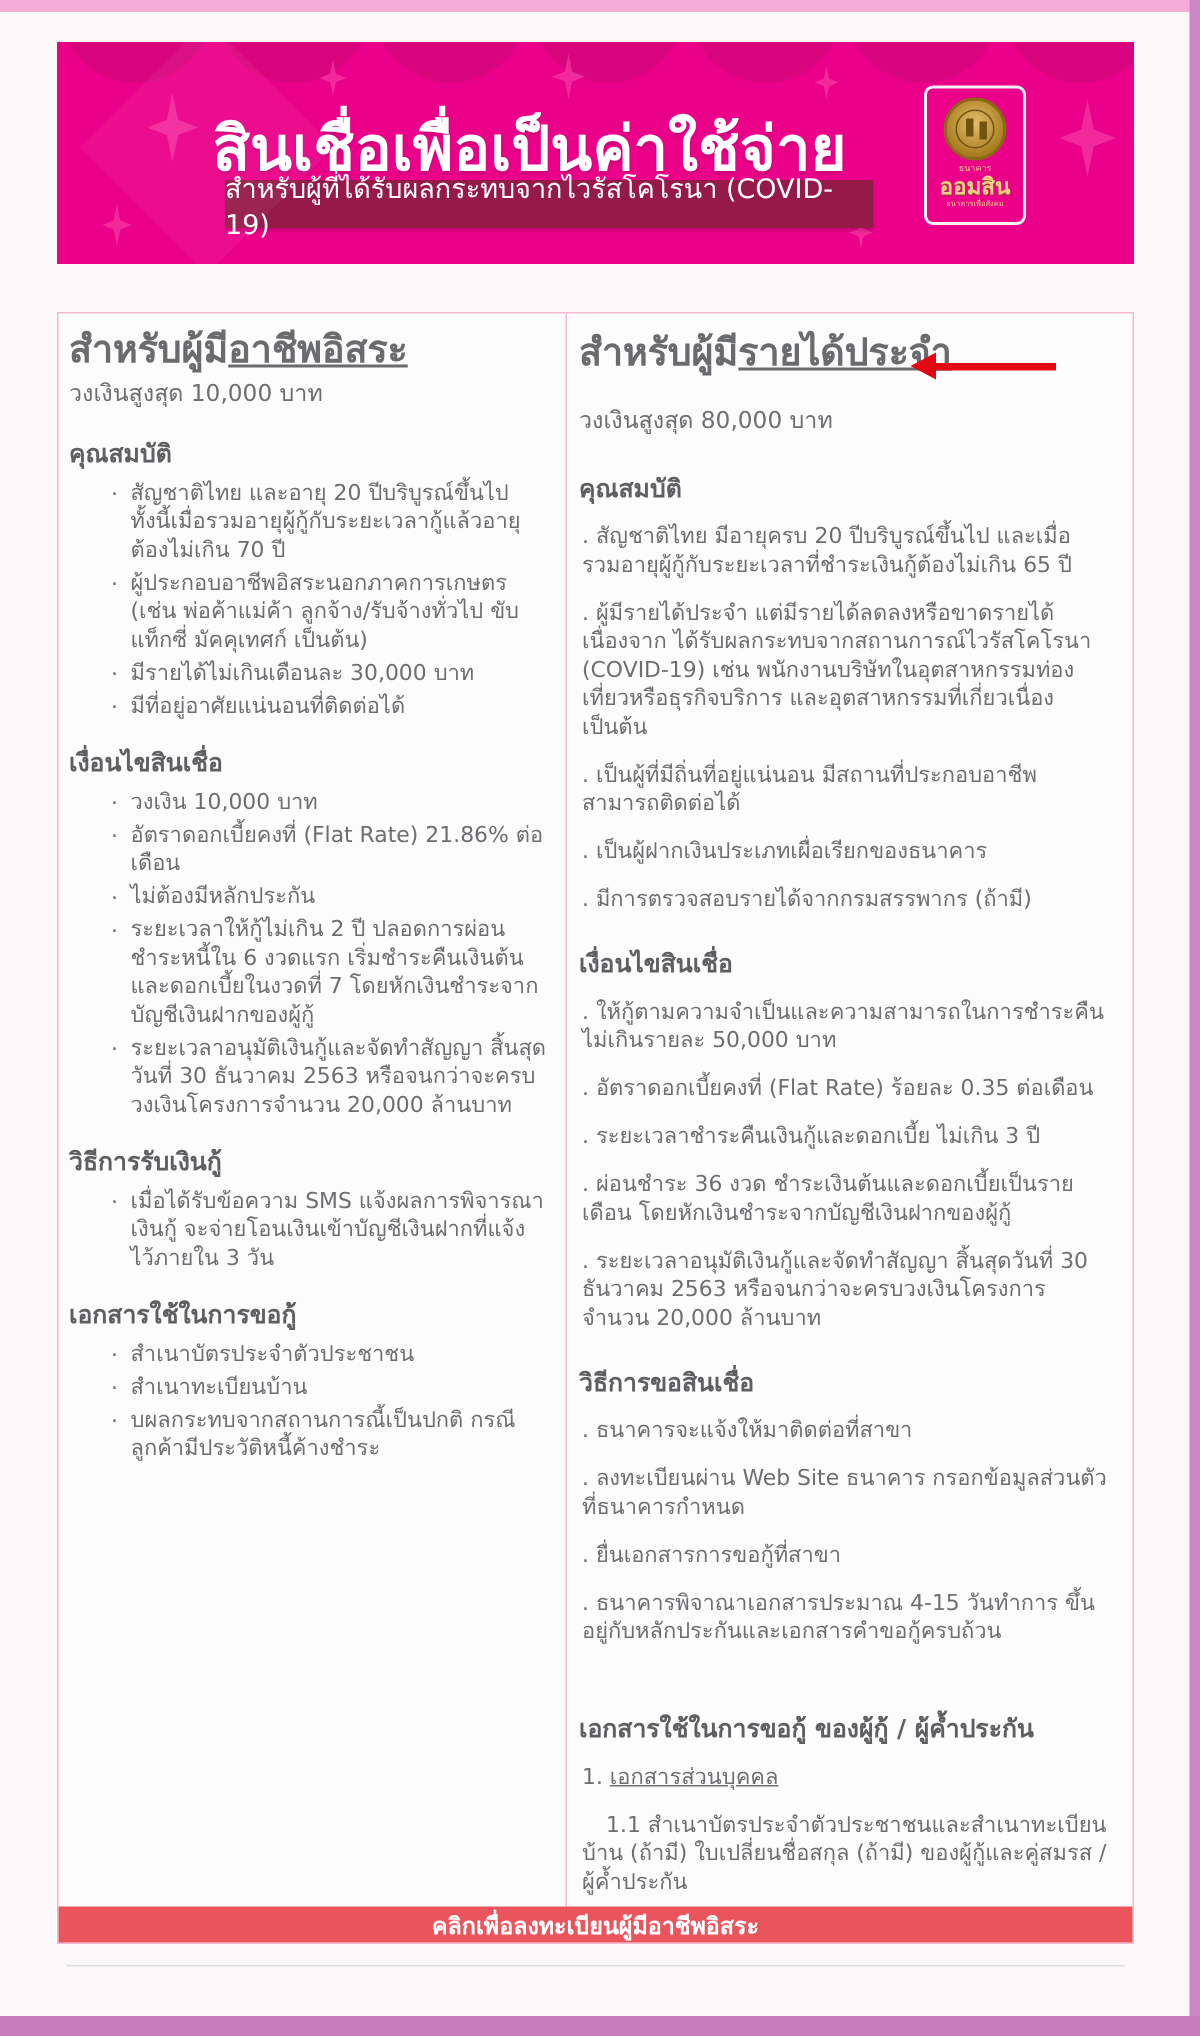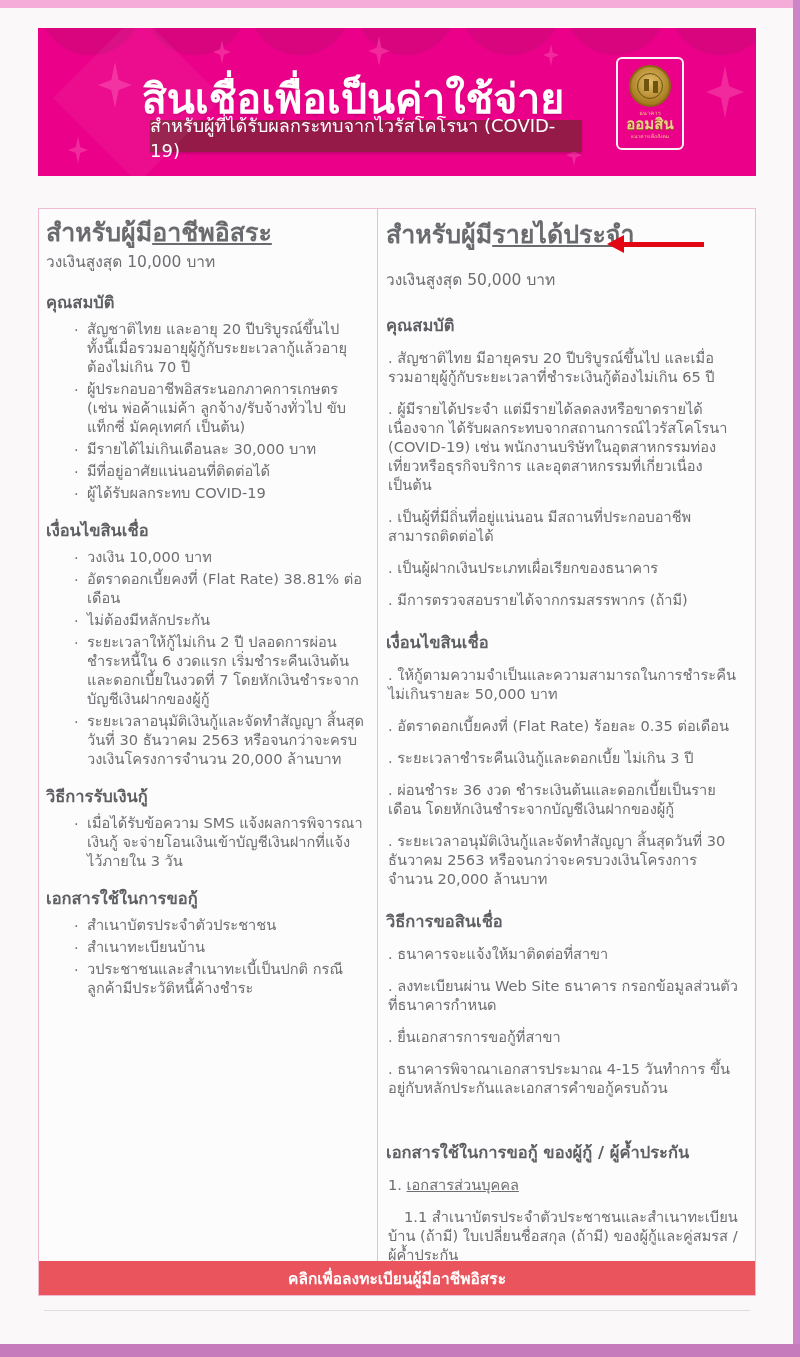--- a/index.html
+++ b/index.html
@@ -99,21 +99,21 @@
   .item.subhead .u{text-decoration:underline;}
 
   
   .arrow{position:absolute;left:246px;top:33px;width:80px;height:5px;background:#E30613;}
   .arrow::before{
     content:"";position:absolute;left:-17px;top:-7px;width:0;height:0;
     border-right:17px solid #E30613;border-top:9px solid transparent;border-bottom:9px solid transparent;
   }
 
   
-  .btn-row{display:flex;height:34px;}
+  .btn-row{display:flex;height:24px;}
   .btn{
     flex:1;background:#EA545D;color:#fff;font-size:15.5px;font-weight:bold;
     display:flex;align-items:center;justify-content:center;cursor:pointer;
   }
   .btn + .btn{border-left:1px solid rgba(255,255,255,.65);}
 
   .hairline{position:absolute;left:44px;width:706px;top:1310px;height:1px;background:#E0DDDE;}
 </style>
 </head>
 <body>
@@ -146,49 +146,48 @@
     <div class="col col-left">
       <h2 class="heading"><span>สำหรับผู้มี</span><span class="u">อาชีพอิสระ</span></h2>
       <div class="limit">วงเงินสูงสุด 10,000 บาท</div>
       <div class="sections">
           <div class="section">
             <div class="sec-title">คุณสมบัติ</div>
             <div class="item bullet">สัญชาติไทย และอายุ 20 ปีบริบูรณ์ขึ้นไป ทั้งนี้เมื่อรวมอายุผู้กู้กับระยะเวลากู้แล้วอายุต้องไม่เกิน 70 ปี</div>
             <div class="item bullet">ผู้ประกอบอาชีพอิสระนอกภาคการเกษตร (เช่น พ่อค้าแม่ค้า ลูกจ้าง/รับจ้างทั่วไป ขับแท็กซี่ มัคคุเทศก์ เป็นต้น)</div>
             <div class="item bullet">มีรายได้ไม่เกินเดือนละ 30,000 บาท</div>
             <div class="item bullet">มีที่อยู่อาศัยแน่นอนที่ติดต่อได้</div>
-            <div class="item bullet">ผู้ได้รับผลกระทบ COVID-19</div>
           </div>
           <div class="section">
             <div class="sec-title">เงื่อนไขสินเชื่อ</div>
             <div class="item bullet">วงเงิน 10,000 บาท</div>
-            <div class="item bullet">อัตราดอกเบี้ยคงที่ (Flat Rate) 38.81% ต่อเดือน</div>
+            <div class="item bullet">อัตราดอกเบี้ยคงที่ (Flat Rate) 21.86% ต่อเดือน</div>
             <div class="item bullet">ไม่ต้องมีหลักประกัน</div>
             <div class="item bullet">ระยะเวลาให้กู้ไม่เกิน 2 ปี ปลอดการผ่อนชำระหนี้ใน 6 งวดแรก เริ่มชำระคืนเงินต้นและดอกเบี้ยในงวดที่ 7 โดยหักเงินชำระจากบัญชีเงินฝากของผู้กู้</div>
             <div class="item bullet">ระยะเวลาอนุมัติเงินกู้และจัดทำสัญญา สิ้นสุดวันที่ 30 ธันวาคม 2563 หรือจนกว่าจะครบวงเงินโครงการจำนวน 20,000 ล้านบาท</div>
           </div>
           <div class="section">
             <div class="sec-title">วิธีการรับเงินกู้</div>
             <div class="item bullet">เมื่อได้รับข้อความ SMS แจ้งผลการพิจารณาเงินกู้ จะจ่ายโอนเงินเข้าบัญชีเงินฝากที่แจ้งไว้ภายใน 3 วัน</div>
           </div>
           <div class="section">
             <div class="sec-title">เอกสารใช้ในการขอกู้</div>
             <div class="item bullet">สำเนาบัตรประจำตัวประชาชน</div>
             <div class="item bullet">สำเนาทะเบียนบ้าน</div>
-            <div class="item bullet">วประชาชนและสำเนาทะเบี้เป็นปกติ กรณีลูกค้ามีประวัติหนี้ค้างชำระ</div>
+            <div class="item bullet">บผลกระทบจากสถานการณี้เป็นปกติ กรณีลูกค้ามีประวัติหนี้ค้างชำระ</div>
           </div>
         </div>
     </div>
 
     <div class="v-divider"></div>
 
     <div class="col col-right">
       <div class="arrow"></div>
       <h2 class="heading"><span>สำหรับผู้มี</span><span class="u">รายได้ประจำ</span></h2>
-      <div class="limit">วงเงินสูงสุด 50,000 บาท</div>
+      <div class="limit">วงเงินสูงสุด 80,000 บาท</div>
       <div class="sections">
           <div class="section">
             <div class="sec-title">คุณสมบัติ</div>
             <div class="item bullet">สัญชาติไทย มีอายุครบ 20 ปีบริบูรณ์ขึ้นไป และเมื่อรวมอายุผู้กู้กับระยะเวลาที่ชำระเงินกู้ต้องไม่เกิน 65 ปี</div>
             <div class="item bullet">ผู้มีรายได้ประจำ แต่มีรายได้ลดลงหรือขาดรายได้เนื่องจาก ได้รับผลกระทบจากสถานการณ์ไวรัสโคโรนา (COVID-19) เช่น พนักงานบริษัทในอุตสาหกรรมท่องเที่ยวหรือธุรกิจบริการ และอุตสาหกรรมที่เกี่ยวเนื่อง เป็นต้น</div>
             <div class="item bullet">เป็นผู้ที่มีถิ่นที่อยู่แน่นอน มีสถานที่ประกอบอาชีพ สามารถติดต่อได้</div>
             <div class="item bullet">เป็นผู้ฝากเงินประเภทเผื่อเรียกของธนาคาร</div>
             <div class="item bullet">มีการตรวจสอบรายได้จากกรมสรรพากร (ถ้ามี)</div>
           </div>
           <div class="section">

